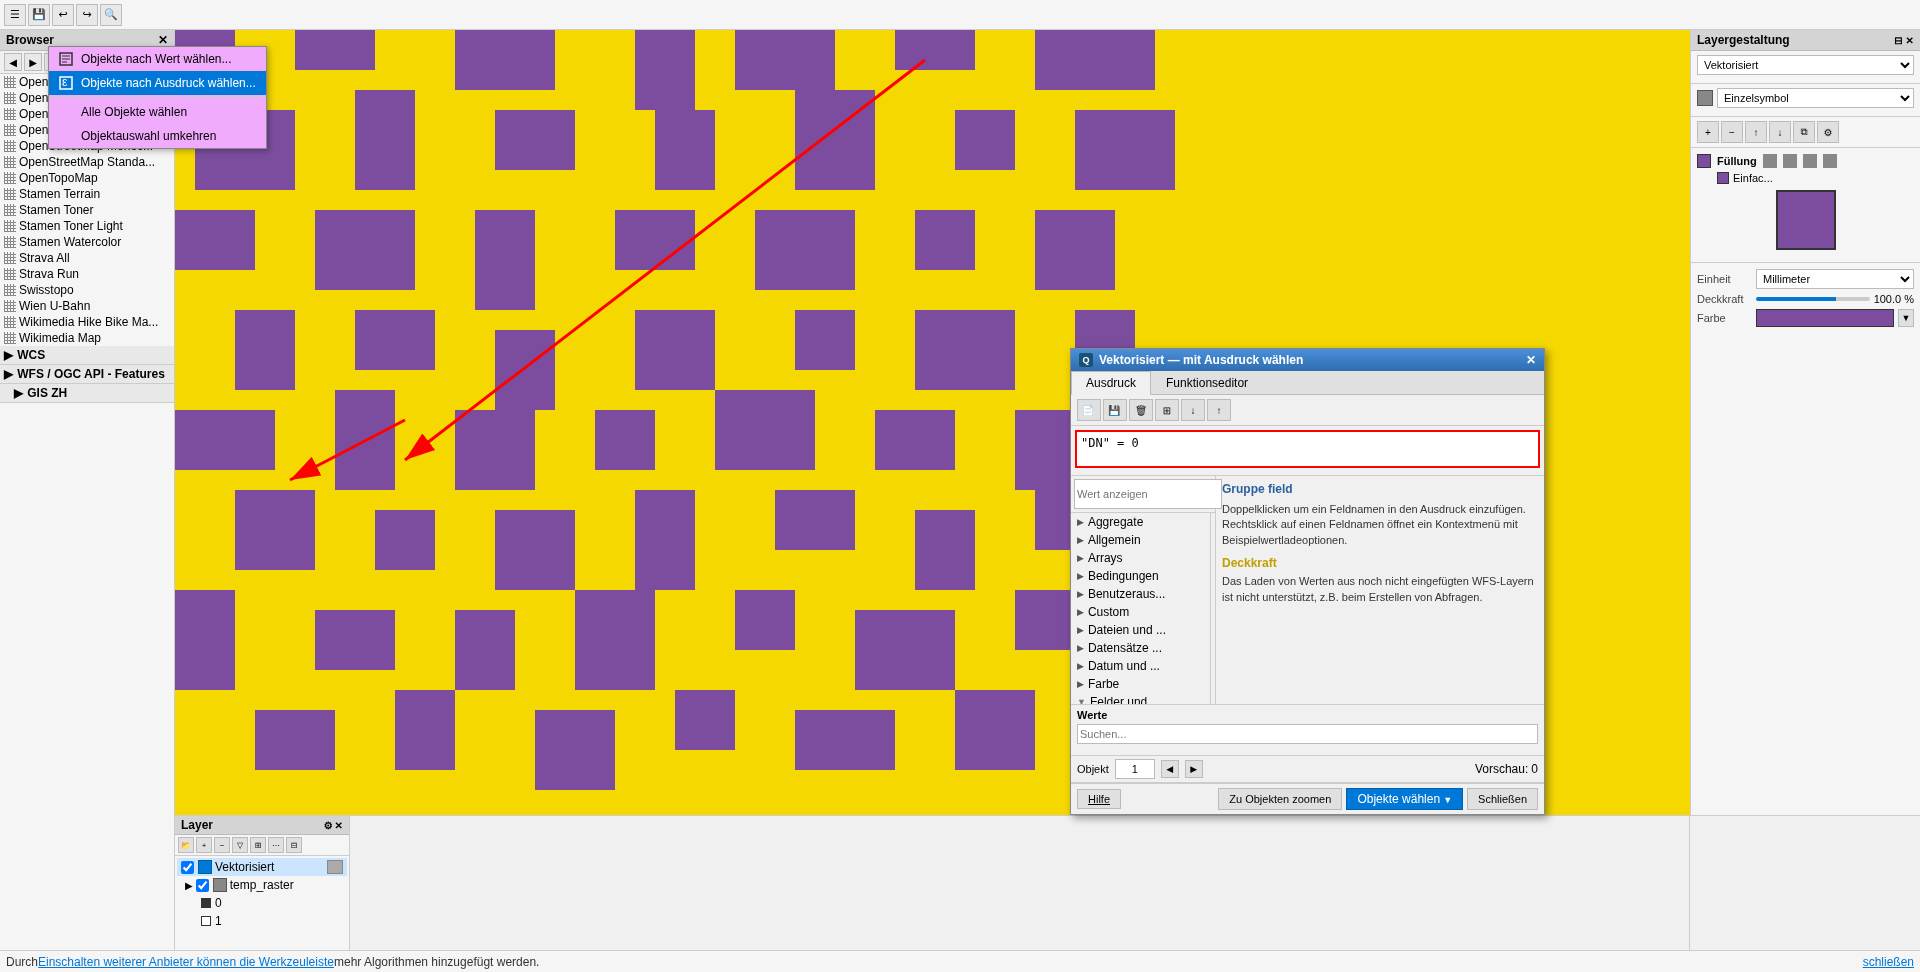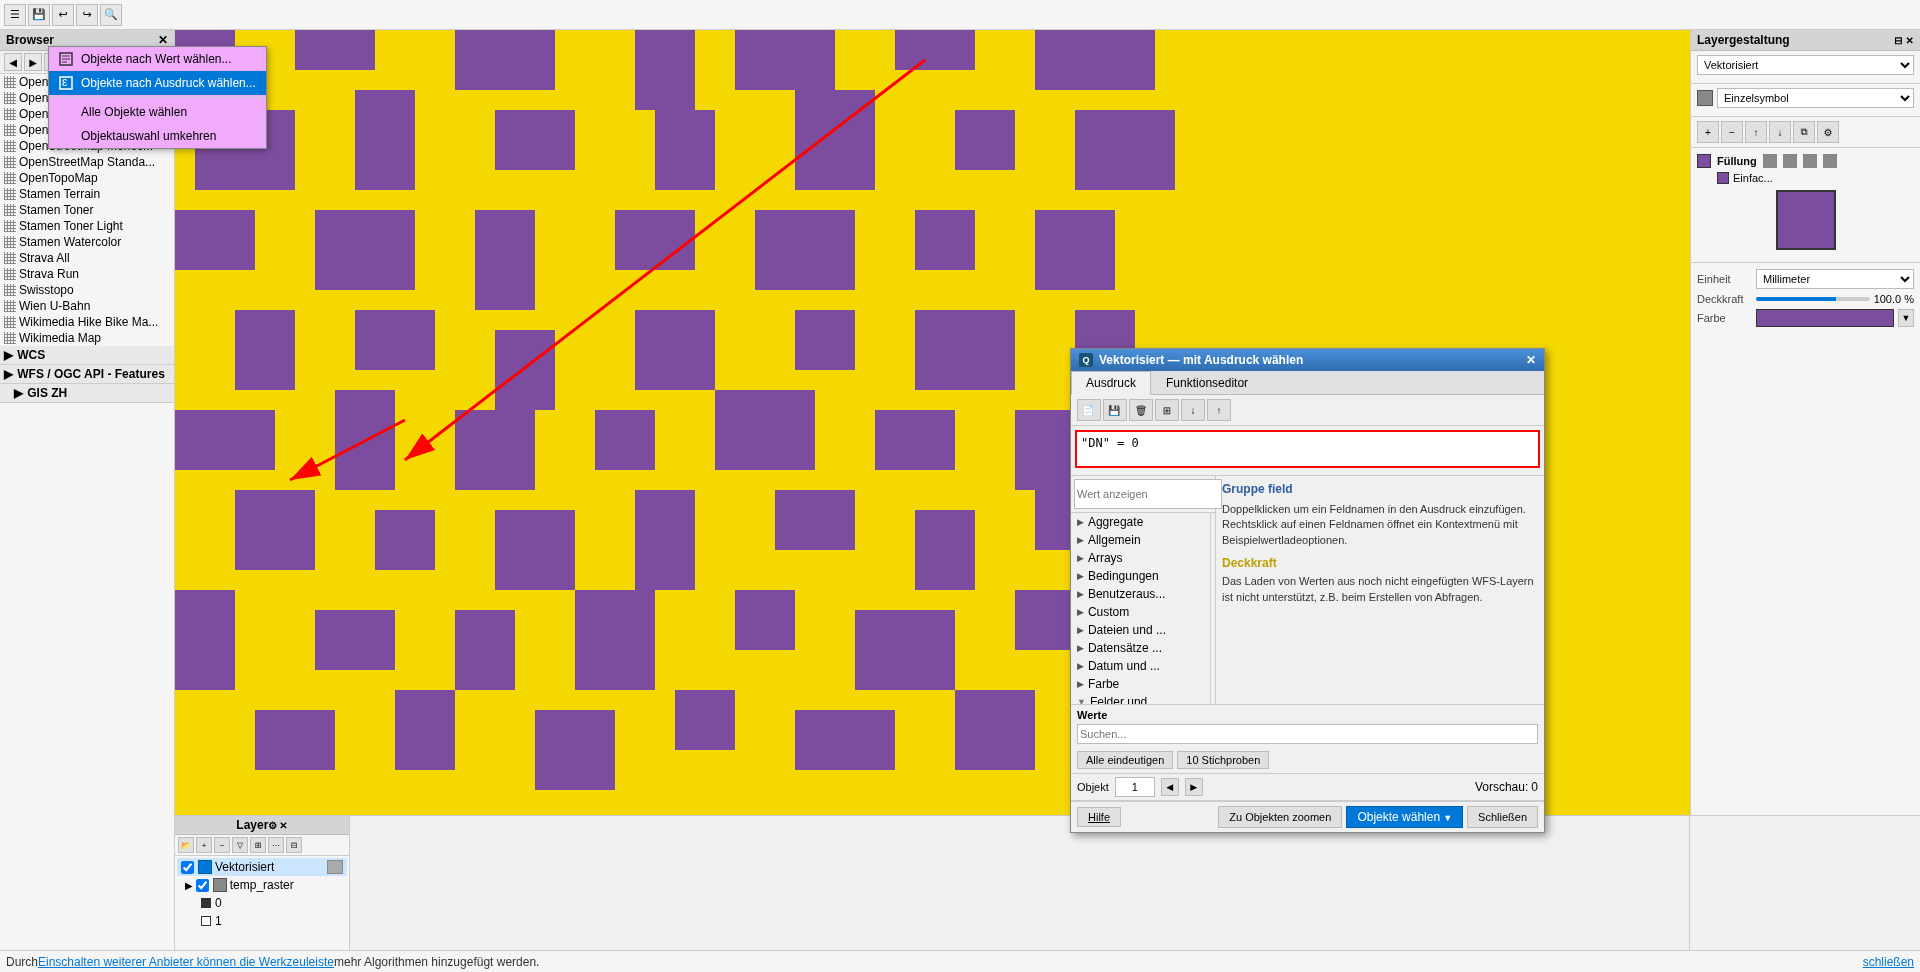--- a/index.html
+++ b/index.html
@@ -399,21 +399,21 @@
       background: #f5f5f5;
     }
     .left-bottom-header {
       background: #d4d4d4;
       padding: 2px 6px;
       font-size: 11px;
       font-weight: bold;
       border-bottom: 1px solid #bbb;
       display: flex;
       align-items: center;
-      justify-content: center;
+      justify-content: space-between;
     }
     .left-bottom-toolbar {
       display: flex;
       gap: 2px;
       padding: 2px 3px;
       border-bottom: 1px solid #ccc;
       flex-wrap: wrap;
     }
     .left-bottom-tb-btn {
       width: 16px; height: 16px;
@@ -905,24 +905,20 @@
         Das Laden von Werten aus noch nicht eingefügten WFS-Layern ist nicht unterstützt, z.B. beim Erstellen von Abfragen.
       </div>
     </div>
   </div>
 
   <div style="padding:4px 6px;border-bottom:1px solid #ccc;">
     <div style="font-size:11px;margin-bottom:3px;font-weight:bold;">Werte</div>
     <div style="display:flex;gap:4px;align-items:center;margin-bottom:4px;">
       <input type="text" class="dialog-werte-search" style="flex: 1 1 0%; height: 20px; border: 1px solid rgb(187, 187, 187); font-size: 11px; padding: 2px;" placeholder="Suchen...">
     </div>
-    <div class="dialog-werte-btns">
-      <button class="dialog-werte-btn">Alle eindeutigen</button>
-      <button class="dialog-werte-btn">10 Stichproben</button>
-    </div>
   </div>
 
   <div style="display:flex;align-items:center;padding:3px 6px;border-bottom:1px solid #ccc;gap:6px;">
     <span style="font-size:11px;">Objekt</span>
     <input type="text" value="1" style="width: 40px; height: 20px; border: 1px solid rgb(187, 187, 187); font-size: 11px; text-align: center;">
     <button style="width:18px;height:18px;font-size:9px;border:1px solid #bbb;background:#e0e0e0;">◀</button>
     <button style="width:18px;height:18px;font-size:9px;border:1px solid #bbb;background:#e0e0e0;">▶</button>
     <span style="font-size:11px;margin-left:auto;"><span>Vorschau:</span> <span>0</span></span>
   </div>
 

